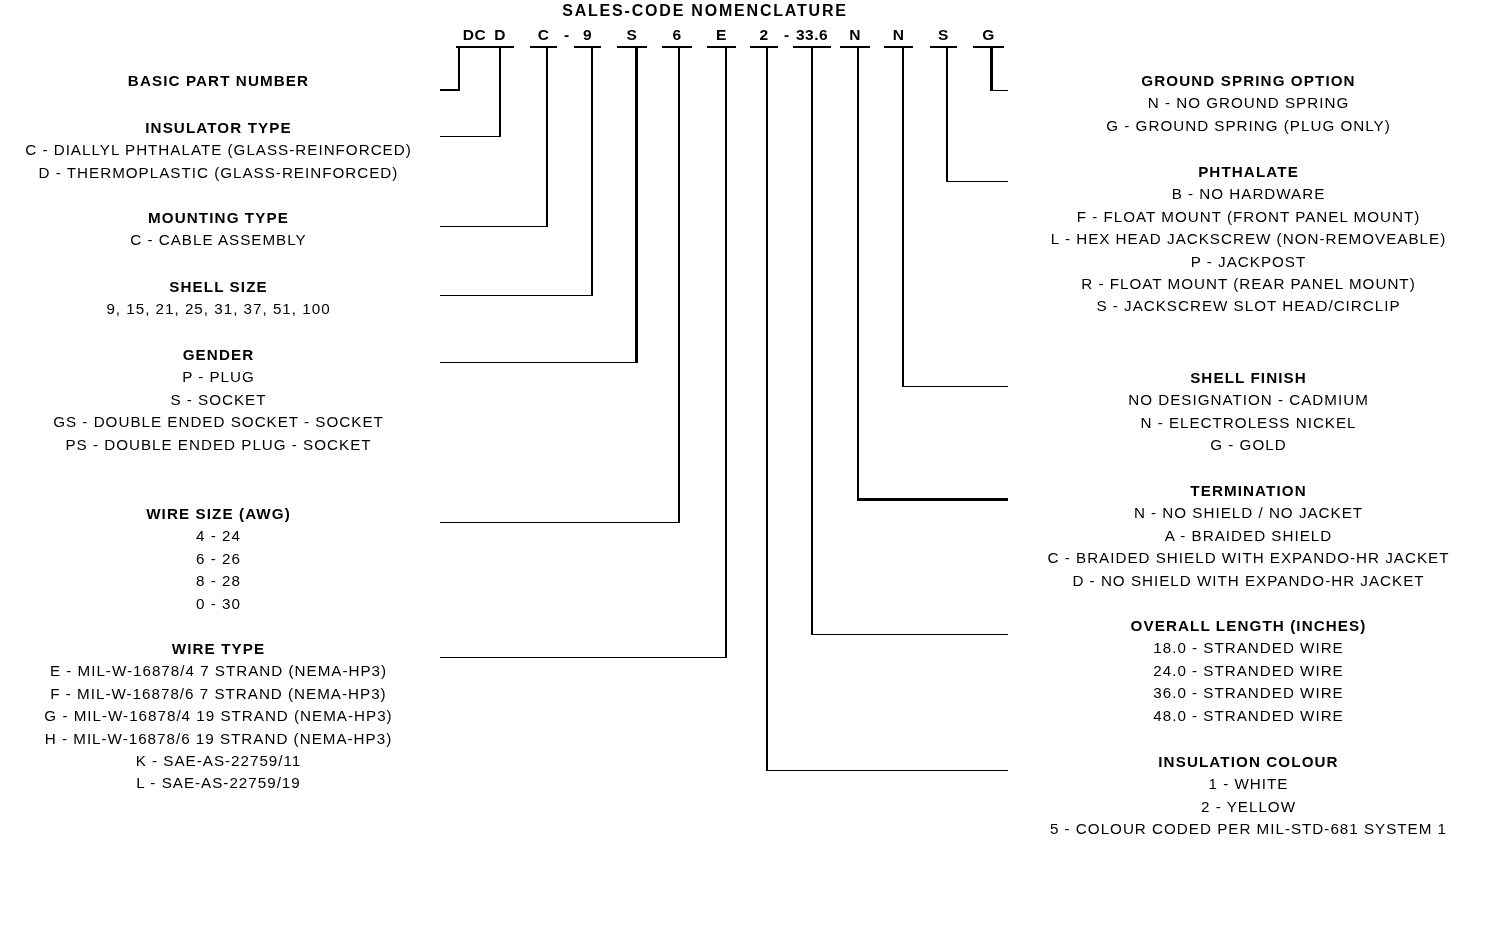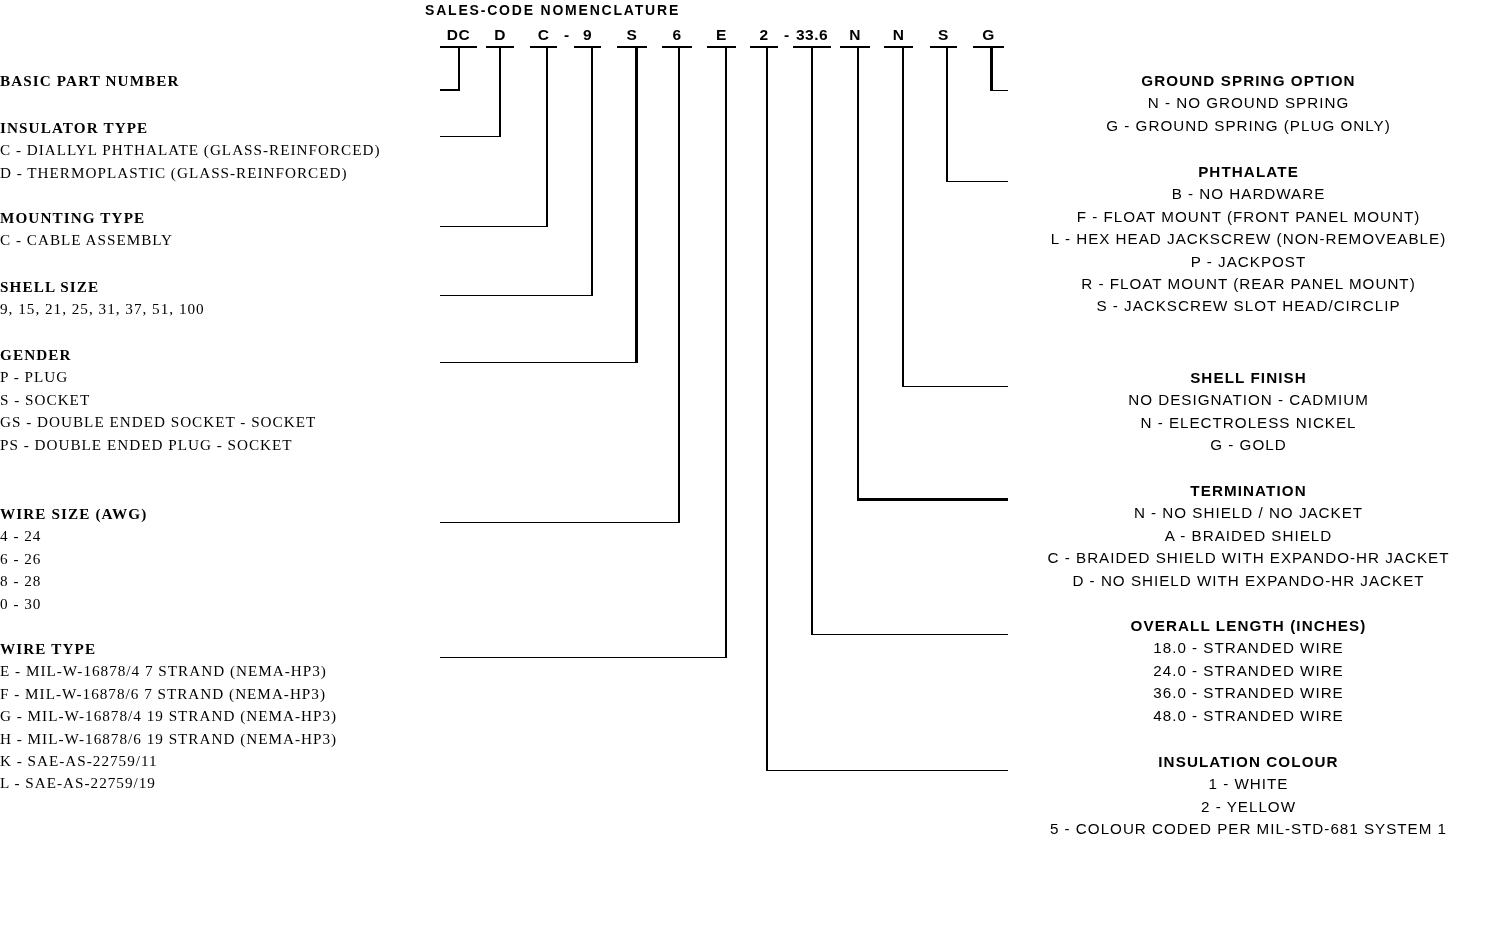--- a/index.html
+++ b/index.html
@@ -2,52 +2,52 @@
 <html><head>
 <meta charset="utf-8">
 <style>
   html,body{margin:0;padding:0;background:#fff;}
   .page{
     position:relative;width:1485px;height:933px;background:#ffffff;
     font-family:"Liberation Sans","DejaVu Sans",sans-serif;color:#000;
     overflow:hidden;
   }
   .title{
-    position:absolute;top:2px;left:425px;width:560px;
-    font-weight:bold;font-size:14px;letter-spacing:1.8px;white-space:nowrap;
+    position:absolute;top:2px;left:425px;width:560px;text-align:center;
+    font-weight:bold;font-size:16px;letter-spacing:1.8px;white-space:nowrap;
   }
   .cell{
     position:absolute;top:26px;height:20px;border-bottom:2px solid #000;
     text-align:center;font-weight:bold;font-size:15.5px;letter-spacing:.5px;
     white-space:nowrap;
   }
   .sep{
     position:absolute;top:26px;height:20px;font-weight:bold;font-size:15.5px;
   }
   .vl{position:absolute;width:1.5px;background:#000;}
   .vl.b{width:3px;}
   .vl.m{width:2px;}
   .hl{position:absolute;height:1.5px;background:#000;}
   .hl.b{height:2.5px;}
   .sec{
     position:absolute;font-size:15.2px;line-height:22.4px;letter-spacing:1px;
     white-space:nowrap;
   }
-  .sec.left{left:0;width:437px;text-align:left;font-family:Liberation Serif, serif;}
+  .sec.left{left:0;width:437px;text-align:center;}
   .sec.right{left:1012px;width:473px;text-align:center;}
   .h{font-weight:bold;letter-spacing:1.1px;}
 </style>
 </head>
 <body>
 
 <div class="page">
 
   <div class="title">SALES-CODE NOMENCLATURE</div>
 
-  <div class="cell" style="left:440px;width:37px">DC</div>
+  <div class="cell" style="left:456px;width:37px">DC</div>
   <div class="cell" style="left:486px;width:28px">D</div>
   <div class="cell" style="left:530px;width:27px">C</div>
   <div class="sep" style="left:564px">-</div>
   <div class="cell" style="left:574px;width:27px">9</div>
   <div class="cell" style="left:617px;width:30px">S</div>
   <div class="cell" style="left:662px;width:30px">6</div>
   <div class="cell" style="left:707px;width:29px">E</div>
   <div class="cell" style="left:750px;width:28px">2</div>
   <div class="sep" style="left:784px">-</div>
   <div class="cell" style="left:793px;width:38px">33.6</div>

